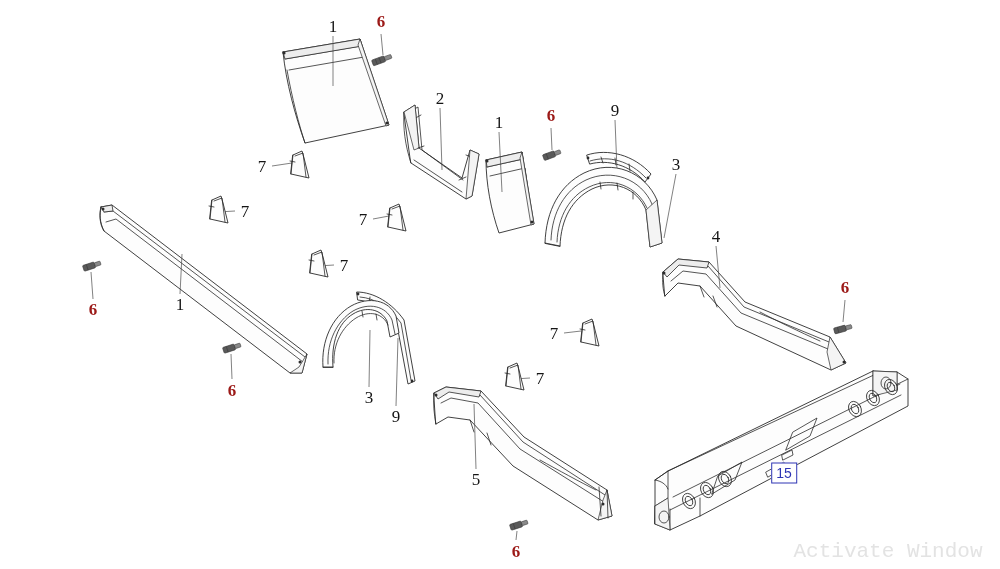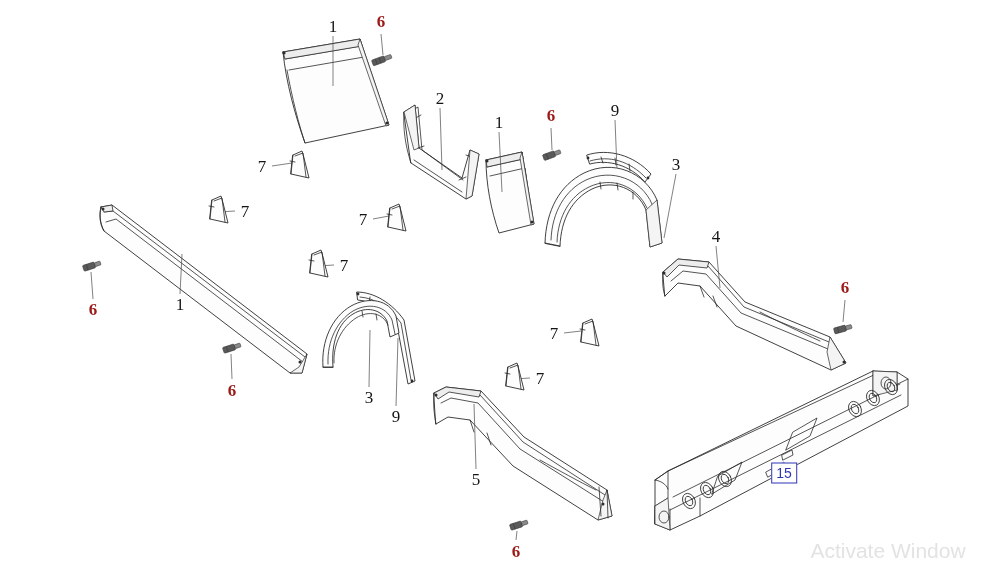--- a/index.html
+++ b/index.html
@@ -50,21 +50,21 @@
     line-height: 1;
     color: #2e35b4;
     background: #ffffff;
     border: 1px solid #2e35b4;
     padding: 2px 4px 3px 4px;
     white-space: nowrap;
     user-select: none;
   }
   .watermark {
     position: absolute;
-    font-family: Liberation Sans, sans-serif;
+    font-family: Liberation Mono, monospace;
     font-size: 21px;
     color: #e3e3e3;
     white-space: nowrap;
     user-select: none;
   }
 </style>
 </head>
 <body>
 
 <div id="stage">

